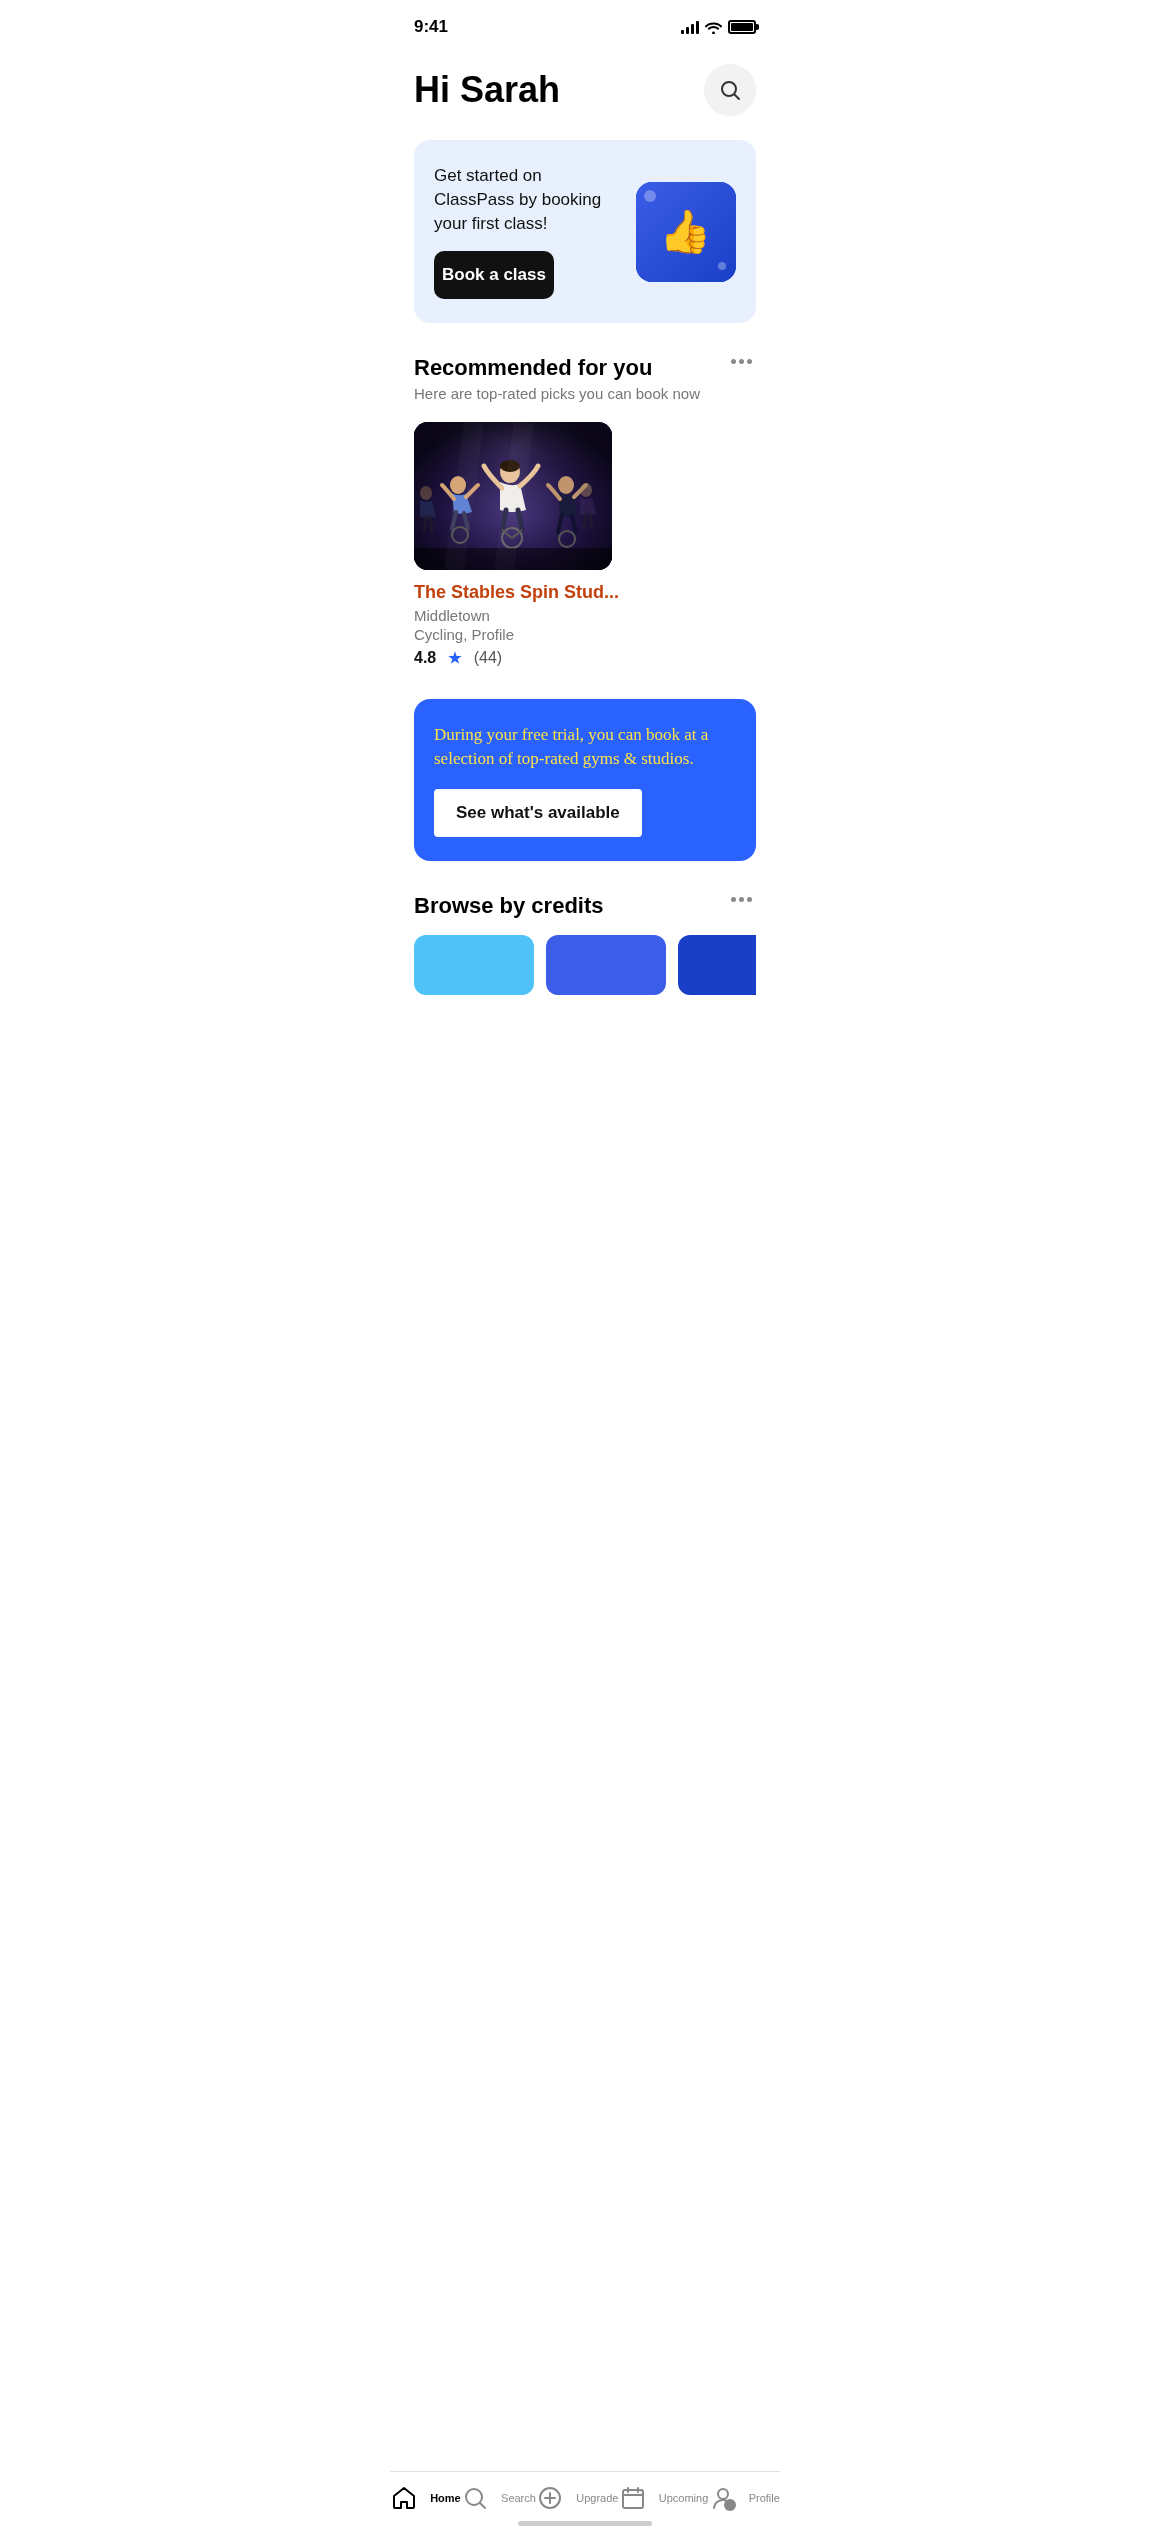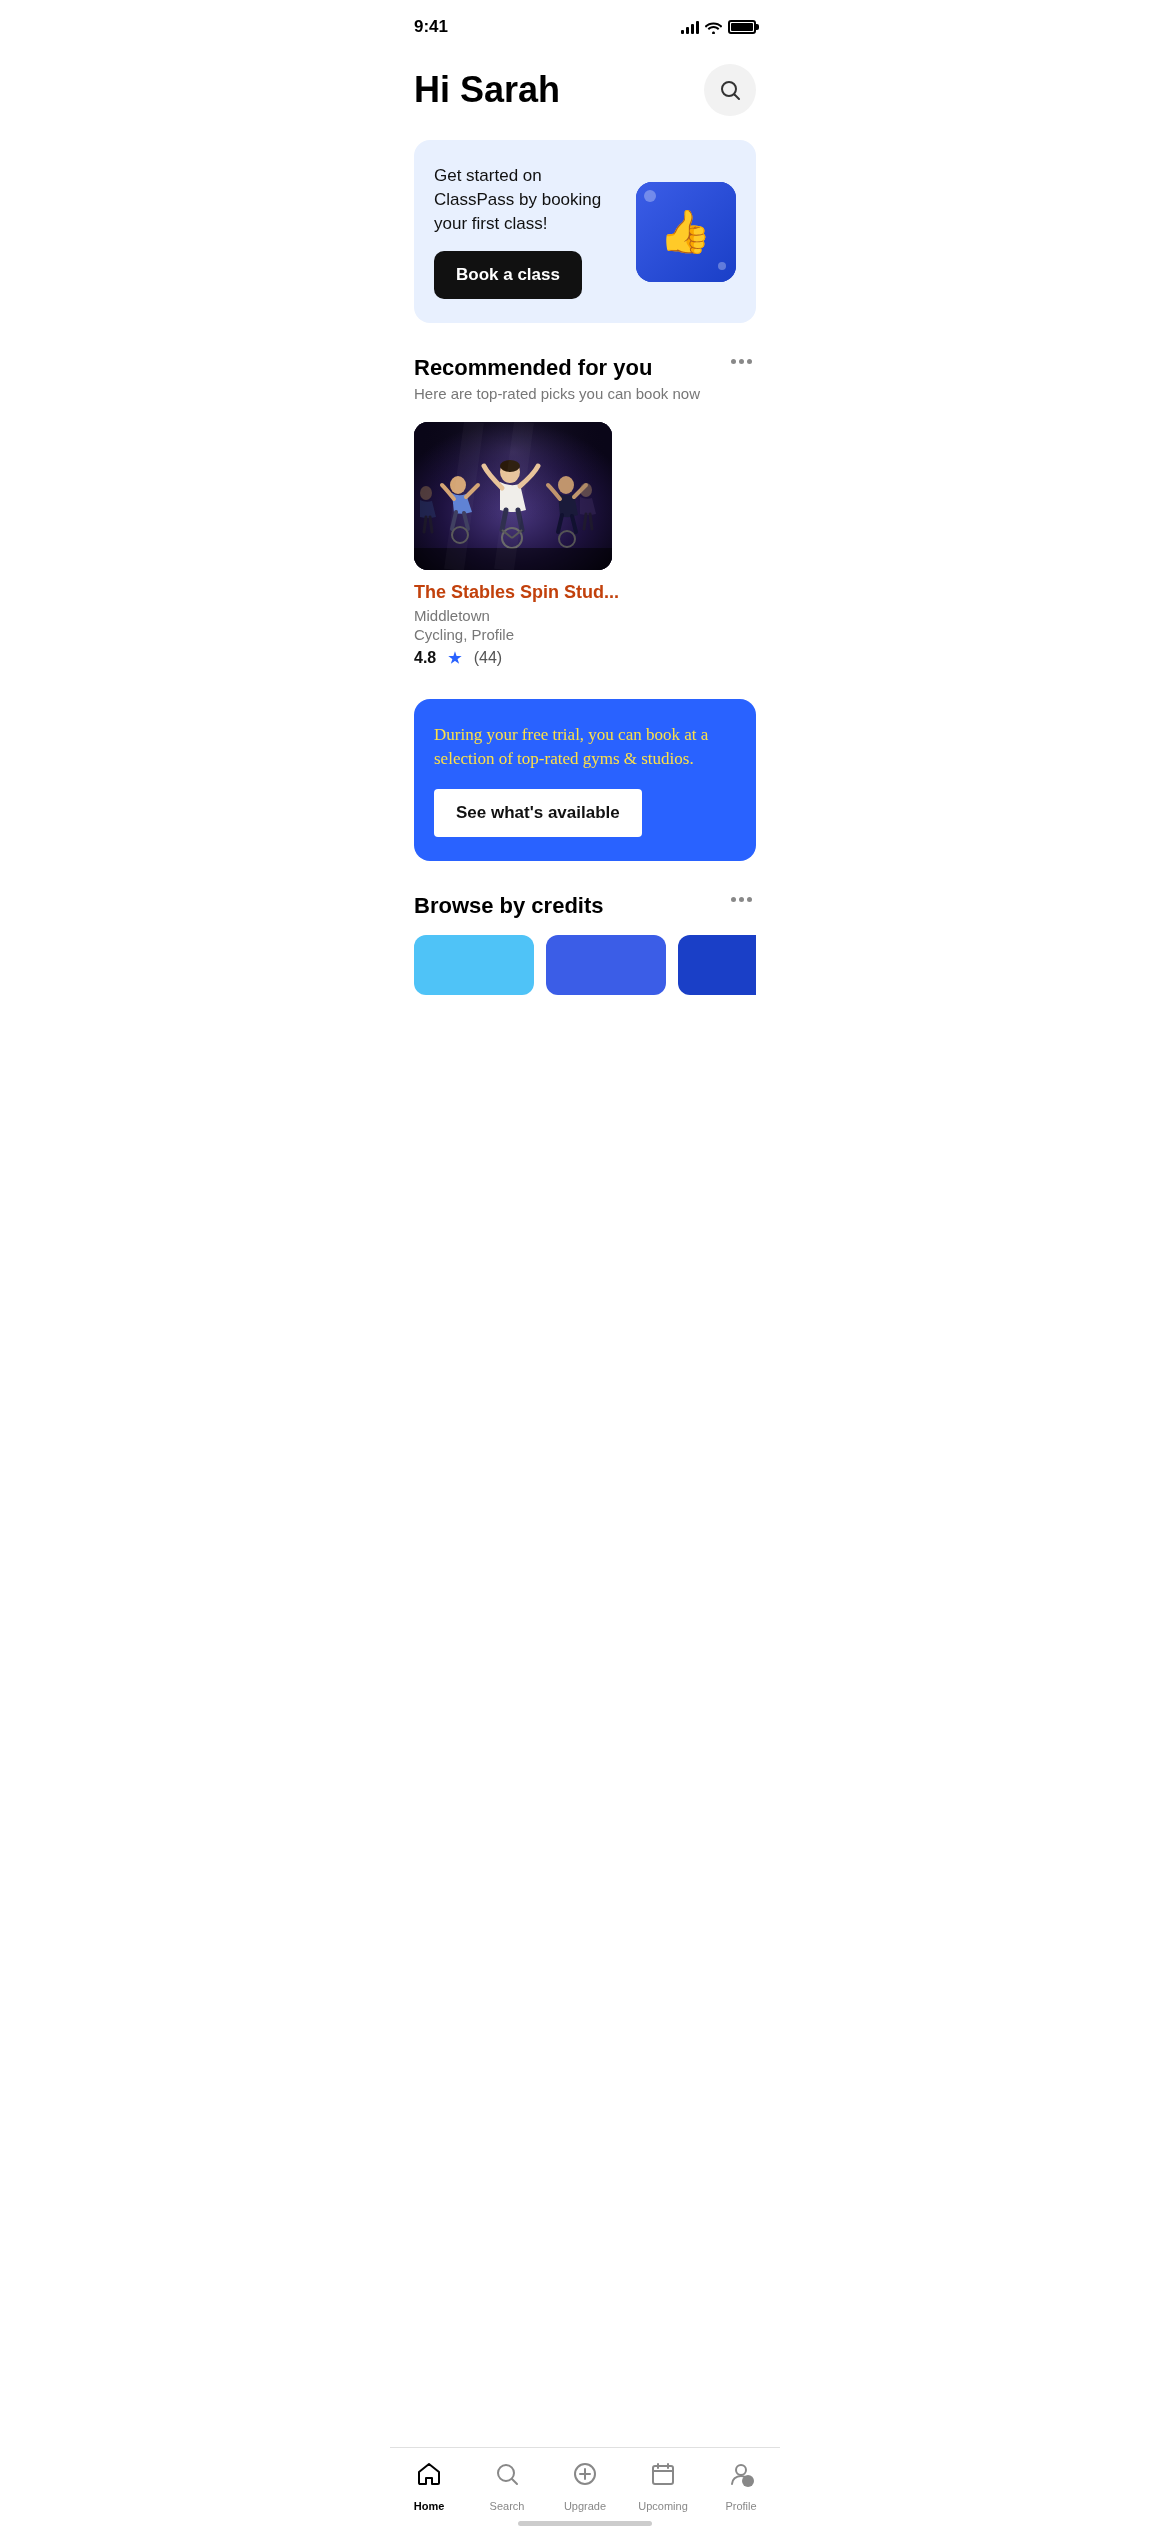--- a/index.html
+++ b/index.html
@@ -128,21 +128,21 @@
       font-weight: 500;
       color: #111;
       line-height: 1.4;
       margin-bottom: 16px;
     }
     .book-btn {
       background: #111;
       color: #fff;
       border: none;
       border-radius: 10px;
-      padding: 14px 22px;
+      padding: 14px 8px;
       font-size: 17px;
       font-weight: 600;
       cursor: pointer;
       display: inline-block;
     }
     .banner-img {
       width: 100px;
       height: 100px;
       border-radius: 16px;
       background: #1a3fc7;
@@ -336,21 +336,21 @@
       width: 390px;
       background: #fff;
       border-top: 1px solid #e0e0e0;
       display: flex;
       justify-content: space-around;
       align-items: center;
       padding: 12px 0 20px;
     }
     .nav-item {
       display: flex;
-      flex-direction: column;
+      flex-direction: row;
       align-items: center;
       gap: 12px;
       cursor: pointer;
       min-width: 60px;
     }
     .nav-icon {
       width: 28px;
       height: 28px;
       display: flex;
       align-items: center;

